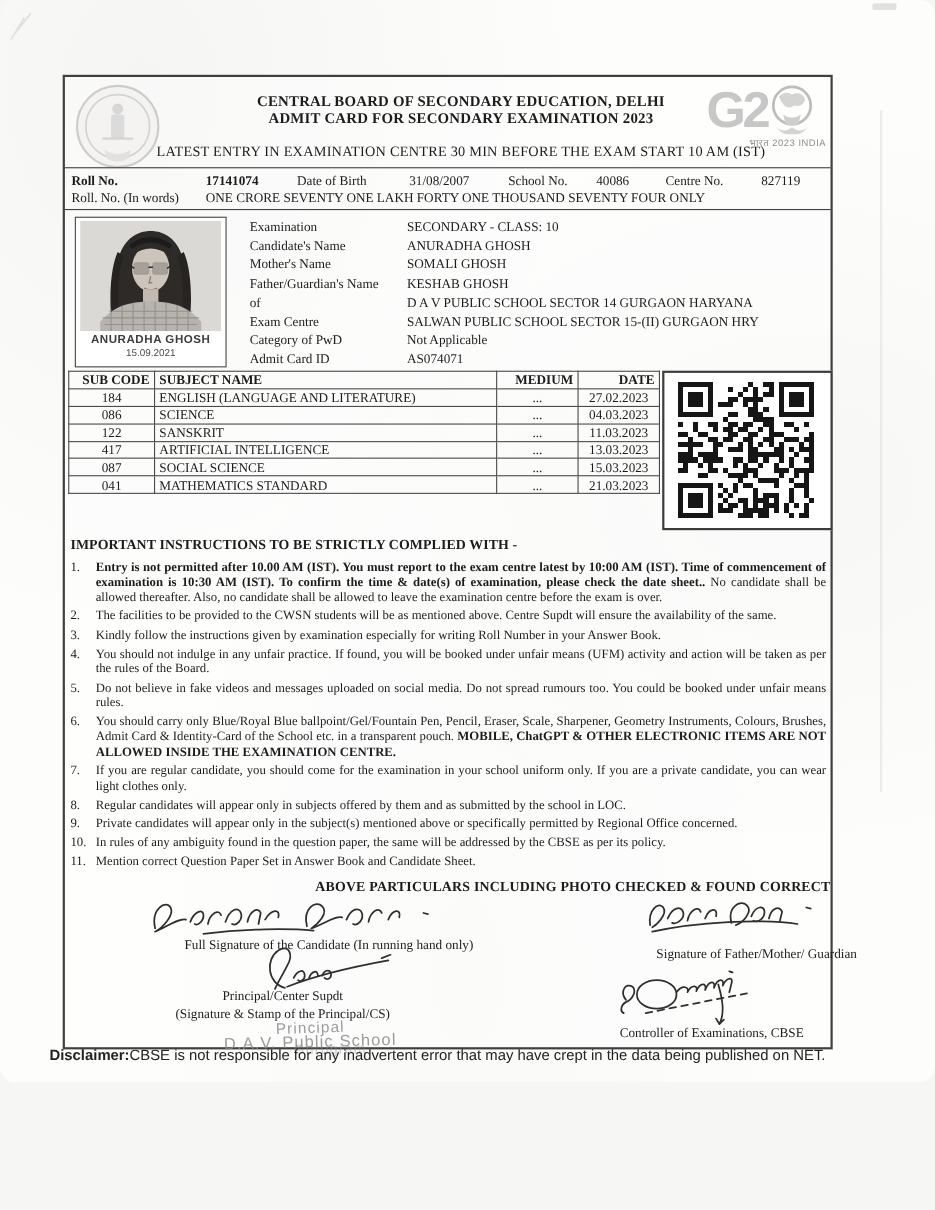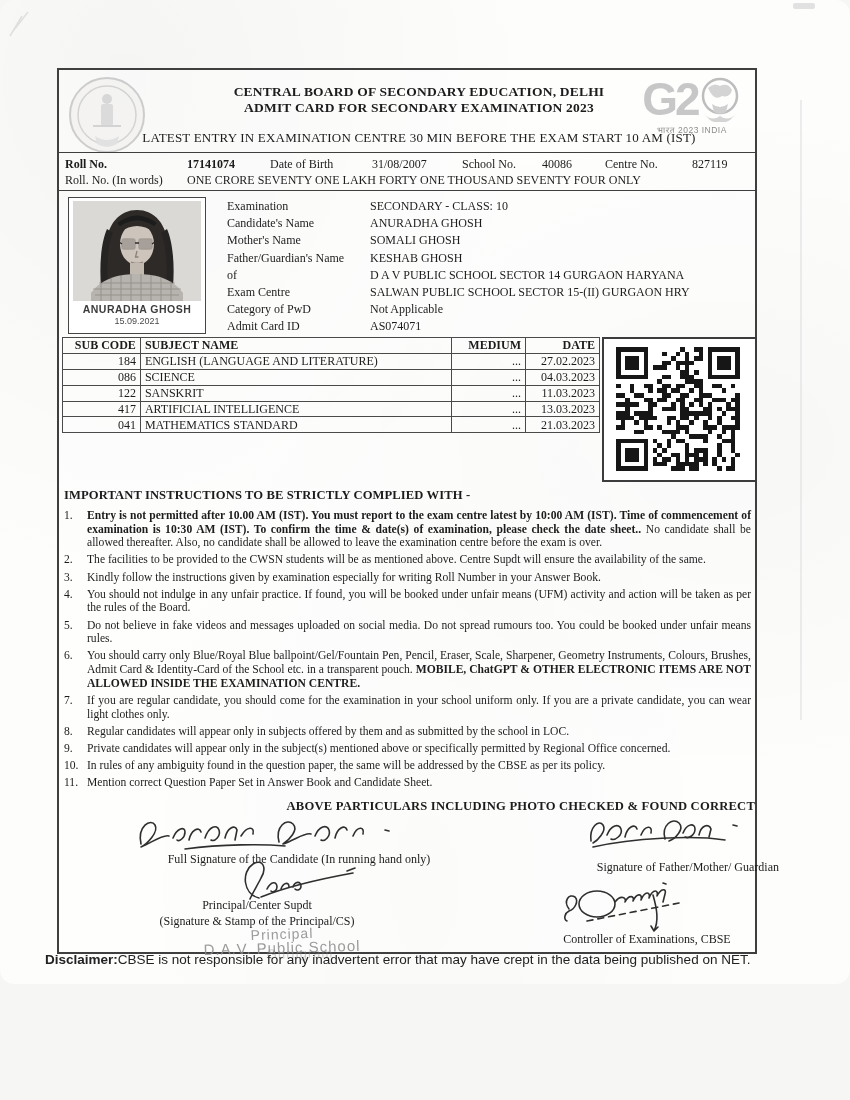--- a/index.html
+++ b/index.html
@@ -25,39 +25,39 @@
   .doc-box{
     position:absolute;left:57px;top:68px;width:696px;height:882px;
     border:2px solid #3f3f3f;
     background:rgba(255,255,255,0.35);
   }
   
   .cbse-logo{left:6px;top:4px;width:84px;height:86px;opacity:.55;}
   .header-text{left:80px;width:560px;top:14px;text-align:center;line-height:16px;}
   .h-org,.h-title{font-size:13.5px;font-weight:bold;letter-spacing:.2px;}
   .h-sub{font-size:13px;letter-spacing:.2px;margin-top:14px;}
-  .g20{right:4px;top:6px;width:118px;text-align:center;}
+  .g20{right:4px;top:6px;width:118px;text-align:right;}
   .g20-row{display:flex;align-items:center;justify-content:center;}
   .g20-text{font-family:"Liberation Sans",sans-serif;font-weight:bold;font-size:46px;color:#c7c7c7;letter-spacing:-3px;line-height:46px;}
   .g20-caption{font-size:8.5px;color:#8d8d8d;font-family:"Liberation Sans",sans-serif;margin-top:2px;letter-spacing:.5px;}
   
   .hr{left:0;right:0;height:0;border-top:1.6px solid #3f3f3f;}
   .roll-row{font-size:12px;font-weight:600;white-space:nowrap;}
   .roll-row2{font-size:12px;white-space:nowrap;}
   
   .photo-box{left:9px;top:127px;width:136px;height:135px;border:1.5px solid #454545;background:#fff;}
   .photo-img{position:absolute;left:4px;top:3px;width:128px;height:100px;background:#dddbd8;}
   .photo-name{position:absolute;left:0;right:0;top:105px;text-align:center;font-family:"Liberation Sans",sans-serif;font-size:10.5px;font-weight:600;color:#3c3c3c;letter-spacing:.5px;}
   .photo-date{position:absolute;left:0;right:0;top:118px;text-align:center;font-family:"Liberation Sans",sans-serif;font-size:9px;color:#4a4a4a;}
   .fields{left:168px;top:128px;width:520px;display:grid;grid-template-columns:143px 1fr;font-size:12px;line-height:17.2px;}
   
   table.subjects{position:absolute;left:3px;top:267px;width:538px;border-collapse:collapse;font-size:12px;}
   table.subjects th,table.subjects td{border:1.3px solid #4a4a4a;padding:0 4px;height:14.9px;line-height:14px;}
   table.subjects th{font-weight:bold;text-align:right;}
-  td.c{text-align:right;font-family:Liberation Serif, serif;}
+  td.c{text-align:center;font-family:Liberation Serif, serif;}
   
   .qr-box{left:543px;top:267px;width:151px;height:141px;border:2px solid #3c3c3c;background:#fff;}
   .qr{position:absolute;left:12px;top:8px;width:124px;height:124px;}
   
   .instructions{left:5px;top:418px;width:687px;font-size:11.6px;line-height:1.18;}
   .inst-title{font-size:12.6px;font-weight:bold;margin-bottom:6px;letter-spacing:.1px;}
   .inst-item{display:flex;margin-bottom:3.5px;}
   .inst-num{flex:0 0 23px;}
   .inst-body{flex:1;text-align:justify;}
   .footer-line{left:0;right:0;top:729px;text-align:right;font-size:12.6px;font-weight:bold;letter-spacing:.2px;}
@@ -201,20 +201,26 @@
             <td class="c">122</td>
             <td>SANSKRIT</td>
             <td class="c">...</td>
             <td class="c">11.03.2023</td>
           </tr>
       <tr>
             <td class="c">417</td>
             <td>ARTIFICIAL INTELLIGENCE</td>
             <td class="c">...</td>
             <td class="c">13.03.2023</td>
+          </tr>
+      <tr>
+            <td class="c">087</td>
+            <td>SOCIAL SCIENCE</td>
+            <td class="c">...</td>
+            <td class="c">15.03.2023</td>
           </tr>
       <tr>
             <td class="c">041</td>
             <td>MATHEMATICS STANDARD</td>
             <td class="c">...</td>
             <td class="c">21.03.2023</td>
           </tr>
     </tbody>
       </table>
 

